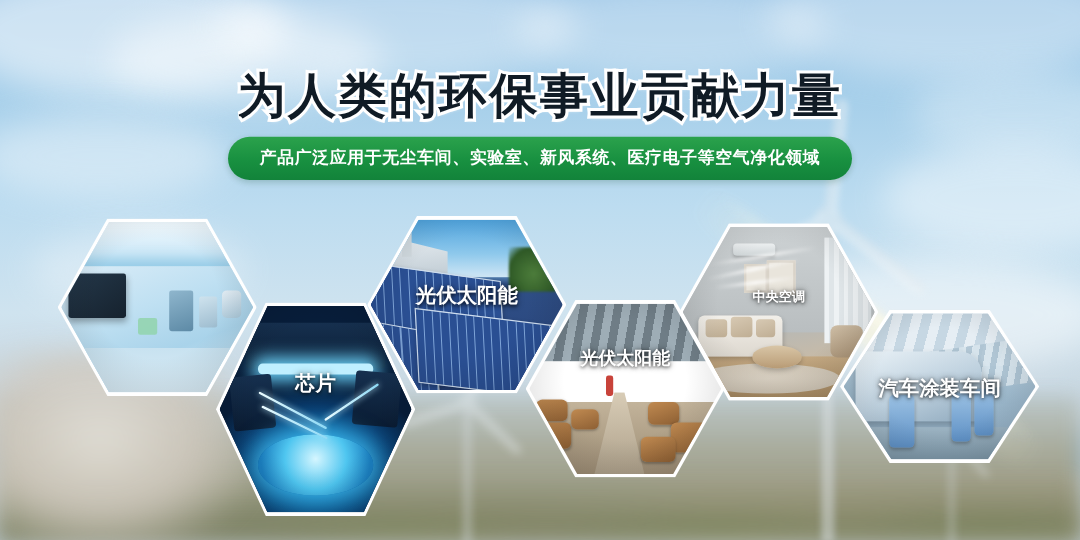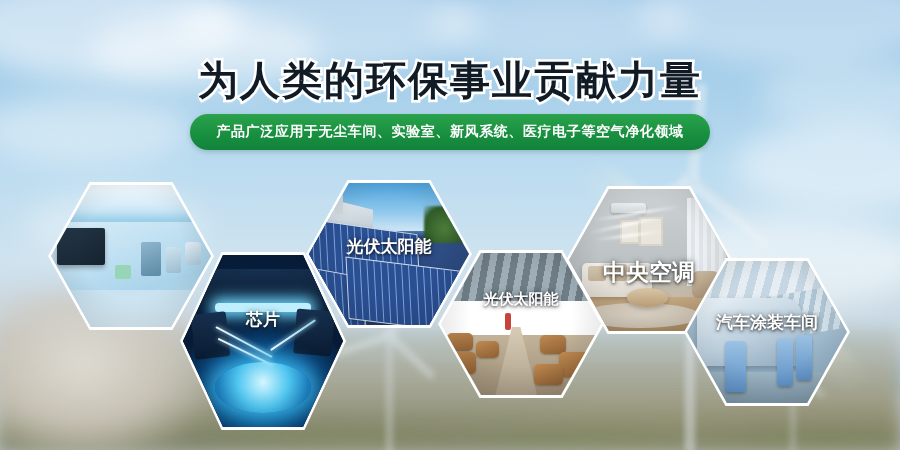--- a/index.html
+++ b/index.html
@@ -359,24 +359,24 @@
         <div class="hv-rug"></div>
         <div class="hv-sofa"></div>
         <div class="hv-cushion" style="left:12%;top:54%;width:11%;height:11%;"></div>
         <div class="hv-cushion" style="left:25%;top:53%;width:11%;height:12%;"></div>
         <div class="hv-cushion" style="left:38%;top:54%;width:10%;height:11%;"></div>
         <div class="hv-chair"></div>
         <div class="hv-table"></div>
       </div>
       <div class="hex-vignette"></div>
     </div>
-    <div class="hex-label" style="top:56px;font-size:23px;margin-top:16px;">中央空调</div>
-  </div>
-
-  <div class="hex" style="left:684px;top:258px;width:166px;height:148px;font-family:Liberation Mono, monospace;">
+    <div class="hex-label" style="top:56px;font-size:11px;">中央空调</div>
+  </div>
+
+  <div class="hex" style="left:700px;top:258px;width:166px;height:128px;">
     <div class="hex-inner">
       <div class="hex-photo ph-auto">
         <div class="au-ceiling"></div>
         <div class="au-rail"></div>
         <div class="au-body"></div>
         <div class="au-floor"></div>
         <div class="au-worker" style="left:24%;top:56%;width:13%;height:36%;"></div>
         <div class="au-worker" style="left:56%;top:54%;width:10%;height:34%;"></div>
         <div class="au-worker" style="left:68%;top:52%;width:10%;height:32%;"></div>
       </div>

